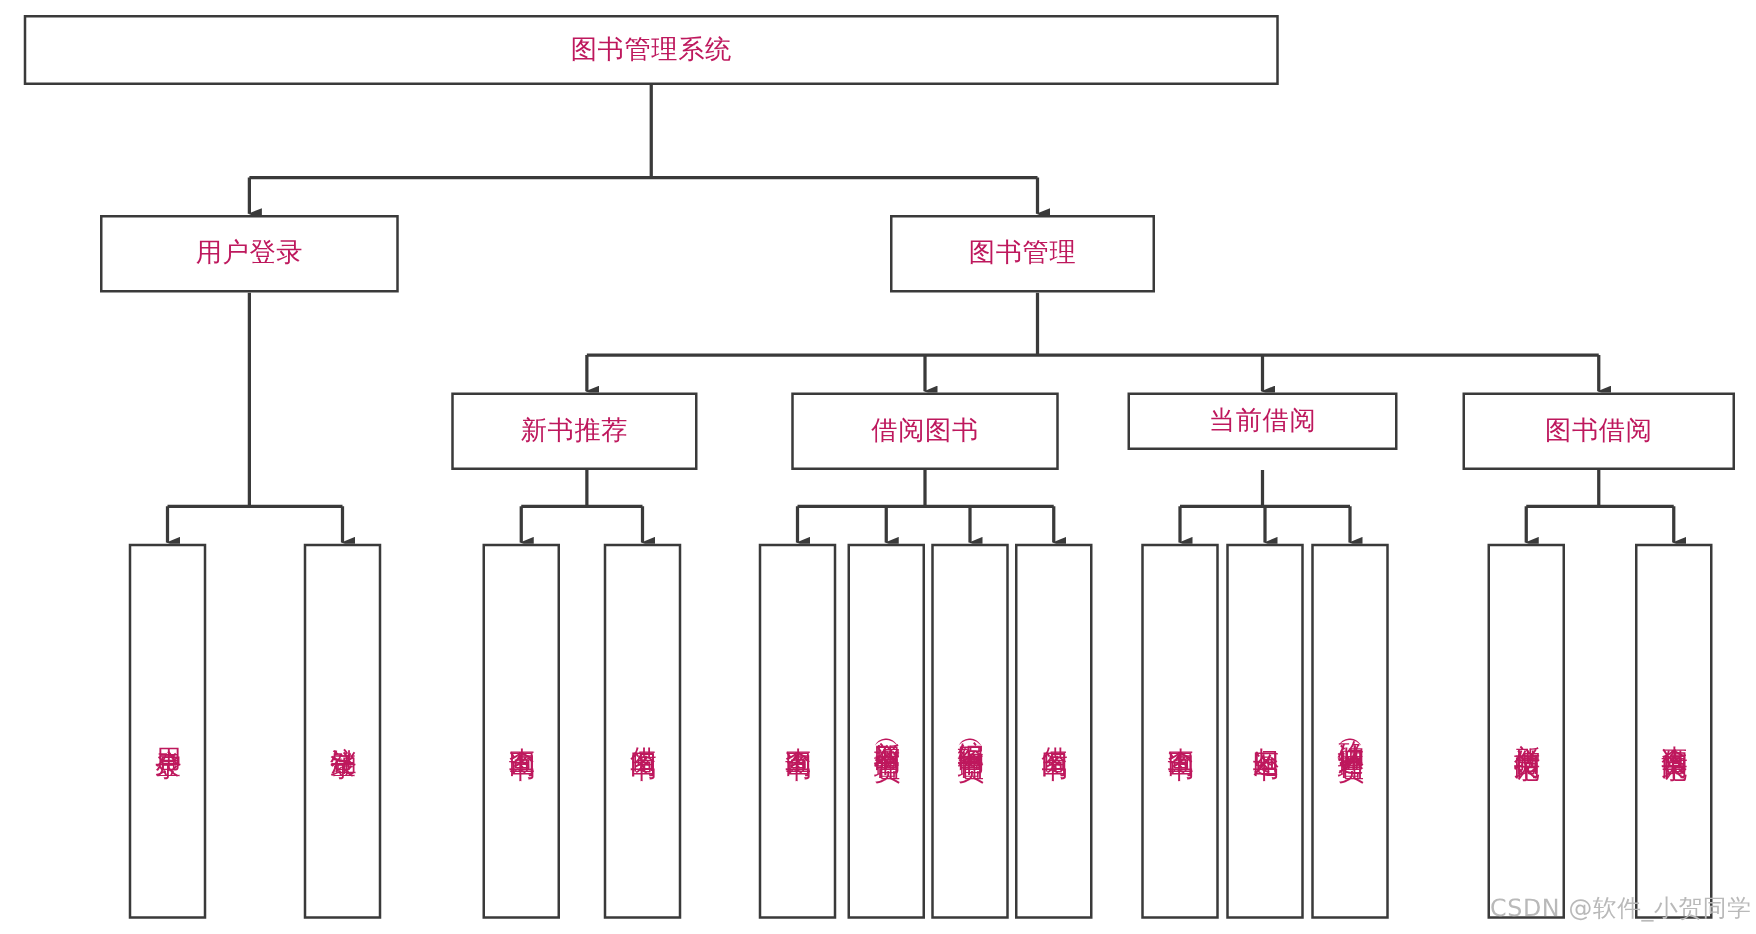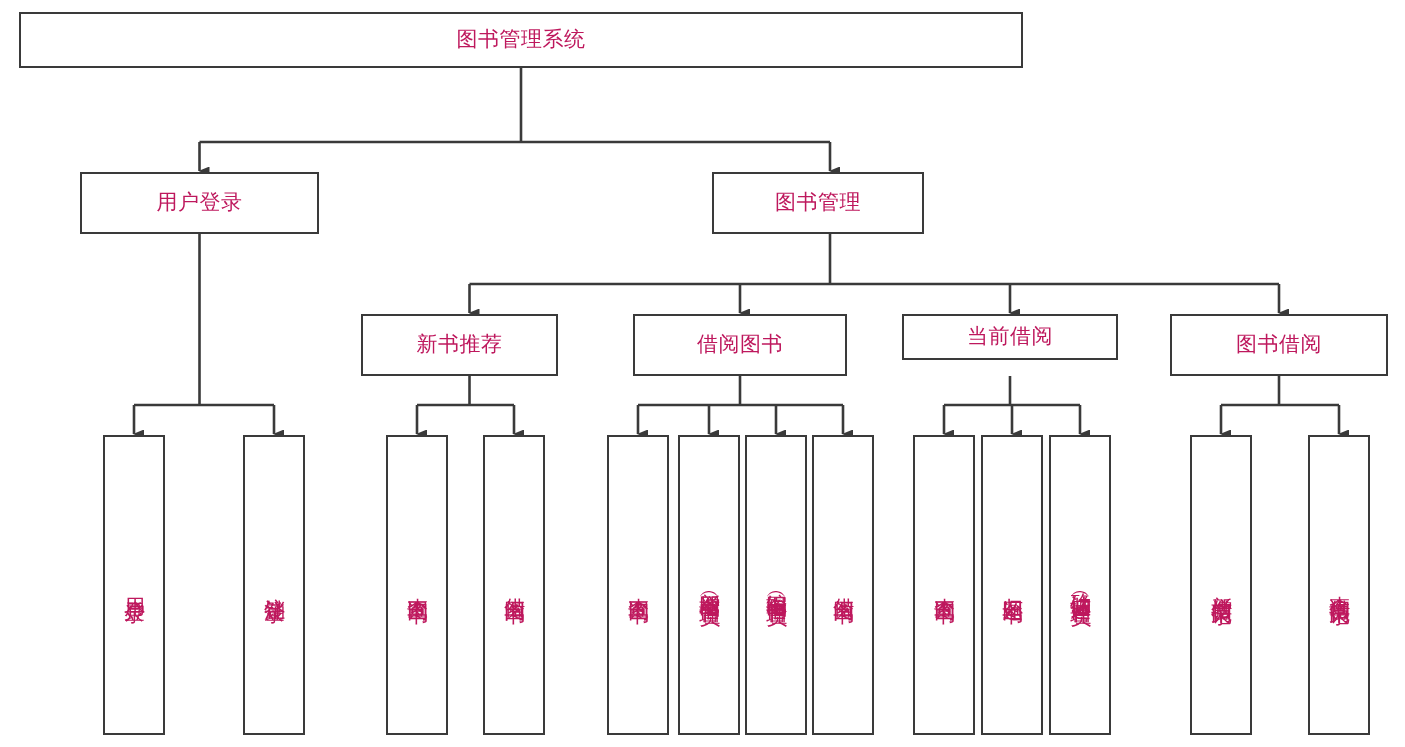--- a/index.html
+++ b/index.html
@@ -171,13 +171,14 @@
         <span class="label">确认归还（管理员）</span>
       </div>
       <div class="node vert" style="left: 1190px; top: 435px; width: 62px; height: 300px;">
         <span class="label">新增借阅记录</span>
       </div>
       <div class="node vert" style="left: 1308px; top: 435px; width: 62px; height: 300px;">
         <span class="label">查询借阅记录</span>
       </div>
     </div>
 
+  <div class="watermark" style="left: 1192px; top: 714px;">CSDN @软件_小贺同学</div>
 </div>
 
 </body></html>

